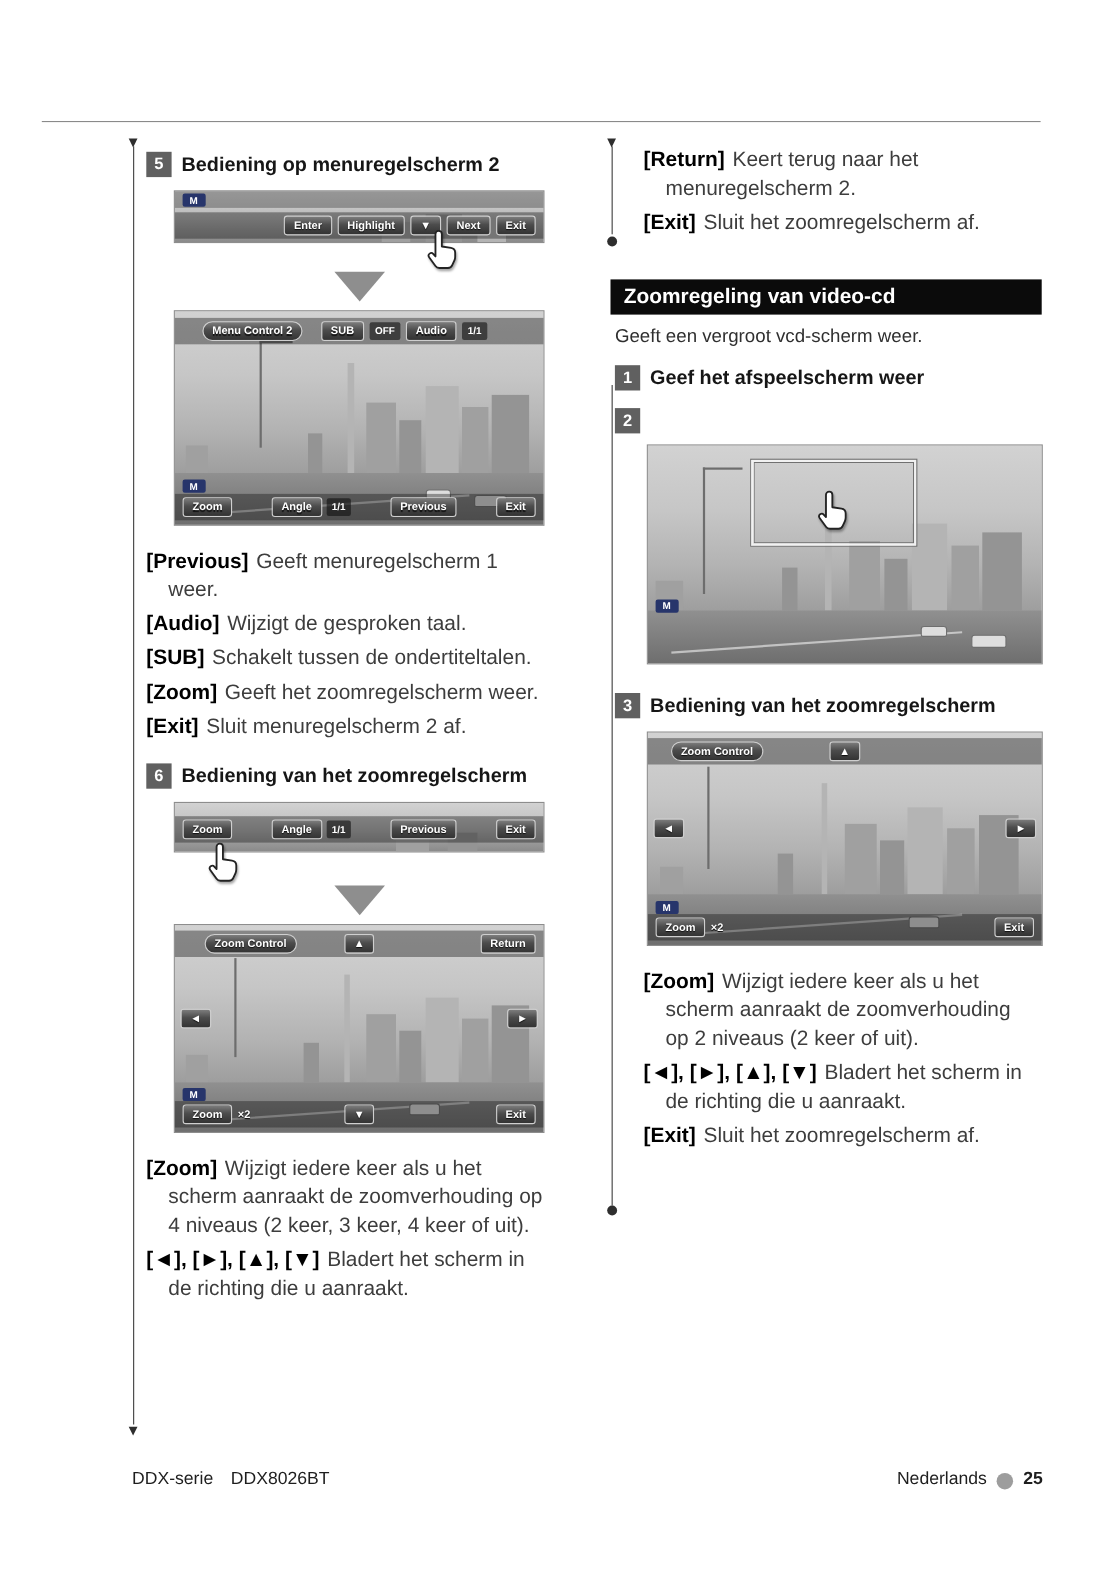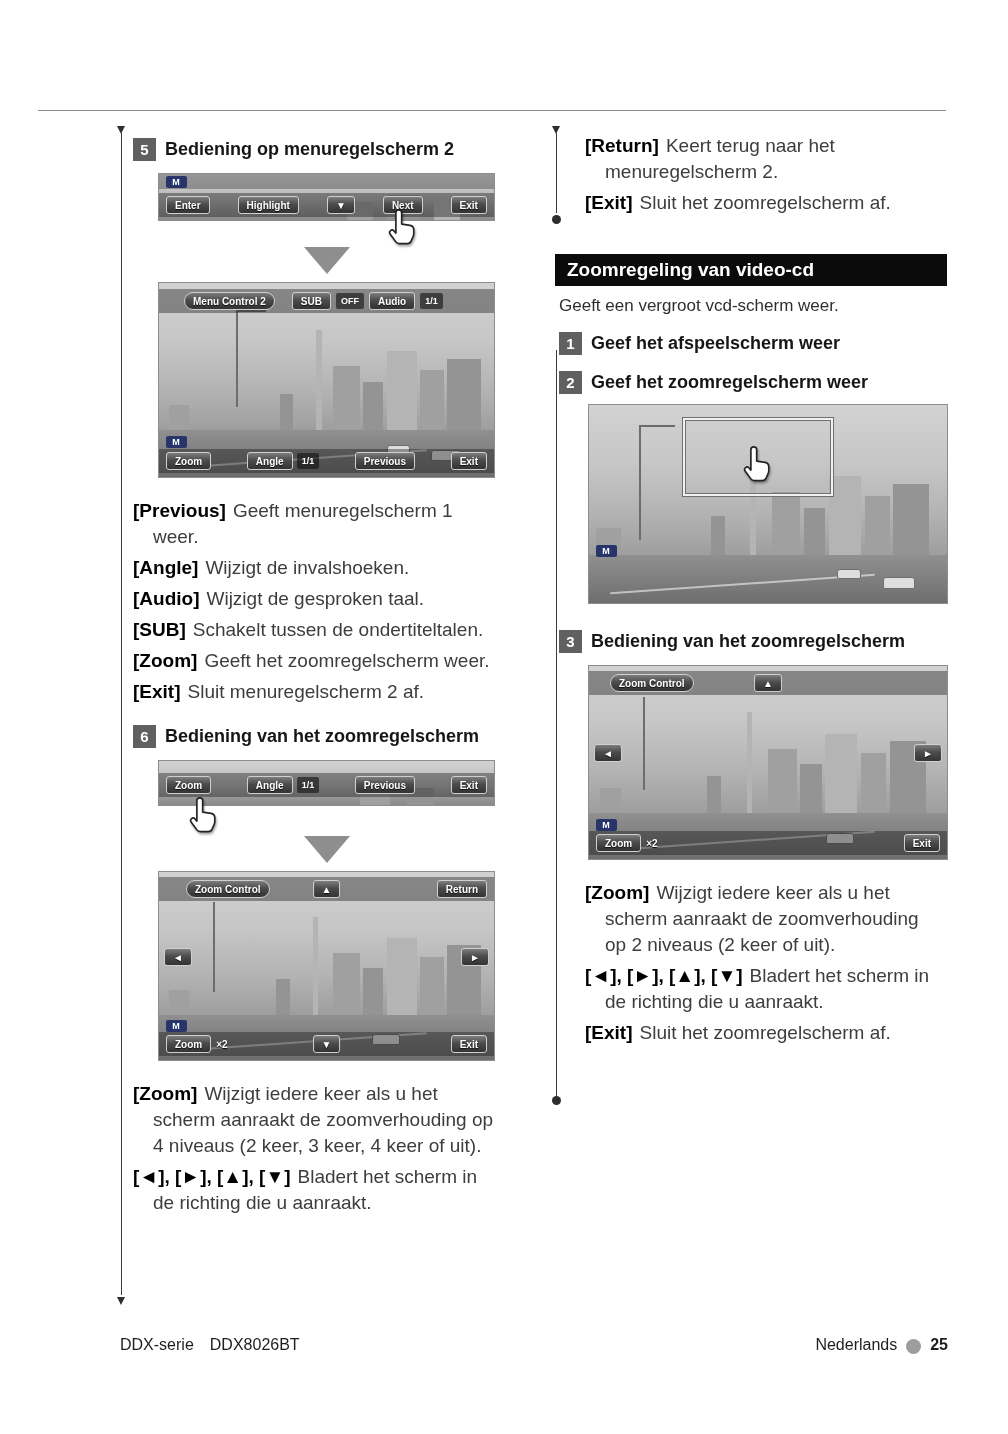--- a/index.html
+++ b/index.html
@@ -128,21 +128,21 @@
     <div class="shotwrap-l mt12">
 
       <div class="shot shot1">
         <div class="scene">
           <div class="bld" style="left:56%;bottom:0;width:8%;height:40%"></div>
           <div class="bld" style="left:68%;bottom:0;width:10%;height:55%"></div>
           <div class="bld" style="left:82%;bottom:0;width:8%;height:45%"></div>
         </div>
         <div class="strip"></div>
         <span class="logo" style="top:2px;left:7px">M</span>
-        <div class="bar" style="bottom:3px;justify-content:space-between">
+        <div class="bar" style="bottom:3px;justify-content:flex-end">
           <span class="btn">Enter</span>
           <span class="btn">Highlight</span>
           <span class="btn">▼</span>
           <span class="btn">Next</span>
           <span class="btn">Exit</span>
         </div>
         <svg class="hand" style="right:74px;bottom:-27px" viewBox="0 0 30 36">
           <path d="M11.2 2.6c1.5 0 2.6 1.2 2.6 2.6v10.2l7.5 1.1c2 .3 3.4 2 3.4 4v3.4c0 1-.2 1.9-.6 2.8l-1.8 4c-.6 1.4-2 2.3-3.5 2.3h-7c-1.3 0-2.5-.6-3.2-1.6l-5.2-7.2c-.7-1-.5-2.3.4-3 .9-.7 2.2-.6 2.9.2l1.9 2.1V5.2c0-1.4 1.2-2.6 2.6-2.6z" fill="#ffffff" stroke="#232323" stroke-width="1.5" stroke-linejoin="round"></path>
         </svg>
       </div>
@@ -181,21 +181,20 @@
             <span class="ind">1/1</span>
           </span>
           <span class="btn">Previous</span>
           <span class="btn">Exit</span>
         </div>
       </div>
     </div>
 
     <div class="defs-l mt24">
       <p class="def"><span class="k">[Previous]</span><span class="d">Geeft menuregelscherm 1 weer.</span></p>
-      <p class="def"><span class="k">[Angle]</span><span class="d">Wijzigt de invalshoeken.</span></p>
       <p class="def"><span class="k">[Audio]</span><span class="d">Wijzigt de gesproken taal.</span></p>
       <p class="def"><span class="k">[SUB]</span><span class="d">Schakelt tussen de ondertiteltalen.</span></p>
       <p class="def"><span class="k">[Zoom]</span><span class="d">Geeft het zoomregelscherm weer.</span></p>
       <p class="def"><span class="k">[Exit]</span><span class="d">Sluit menuregelscherm 2 af.</span></p>
     </div>
 
     <div class="step-head mt20">
       <span class="badge">6</span>
       <span>Bediening van het zoomregelscherm</span>
     </div>
@@ -271,21 +270,20 @@
     <div class="section-bar">Zoomregeling van video-cd</div>
     <p class="intro">Geeft een vergroot vcd-scherm weer.</p>
 
     <div class="step-head rstep mt16">
       <span class="badge">1</span>
       <span>Geef het afspeelscherm weer</span>
     </div>
 
     <div class="step-head rstep mt16">
       <span class="badge">2</span>
-      <span>Geef het zoomregelscherm weer</span>
     </div>
 
     <div class="shotwrap-r mt10">
       <div class="shot shotr1">
         <div class="scene">
           <div class="bld" style="left:2%;bottom:24%;width:7%;height:14%"></div>
           <div class="bld" style="left:34%;bottom:24%;width:4%;height:20%"></div>
           <div class="bld" style="left:45%;bottom:24%;width:1.6%;height:50%"></div>
           <div class="bld" style="left:51%;bottom:24%;width:8%;height:32%"></div>
           <div class="bld" style="left:60%;bottom:24%;width:6%;height:24%"></div>

